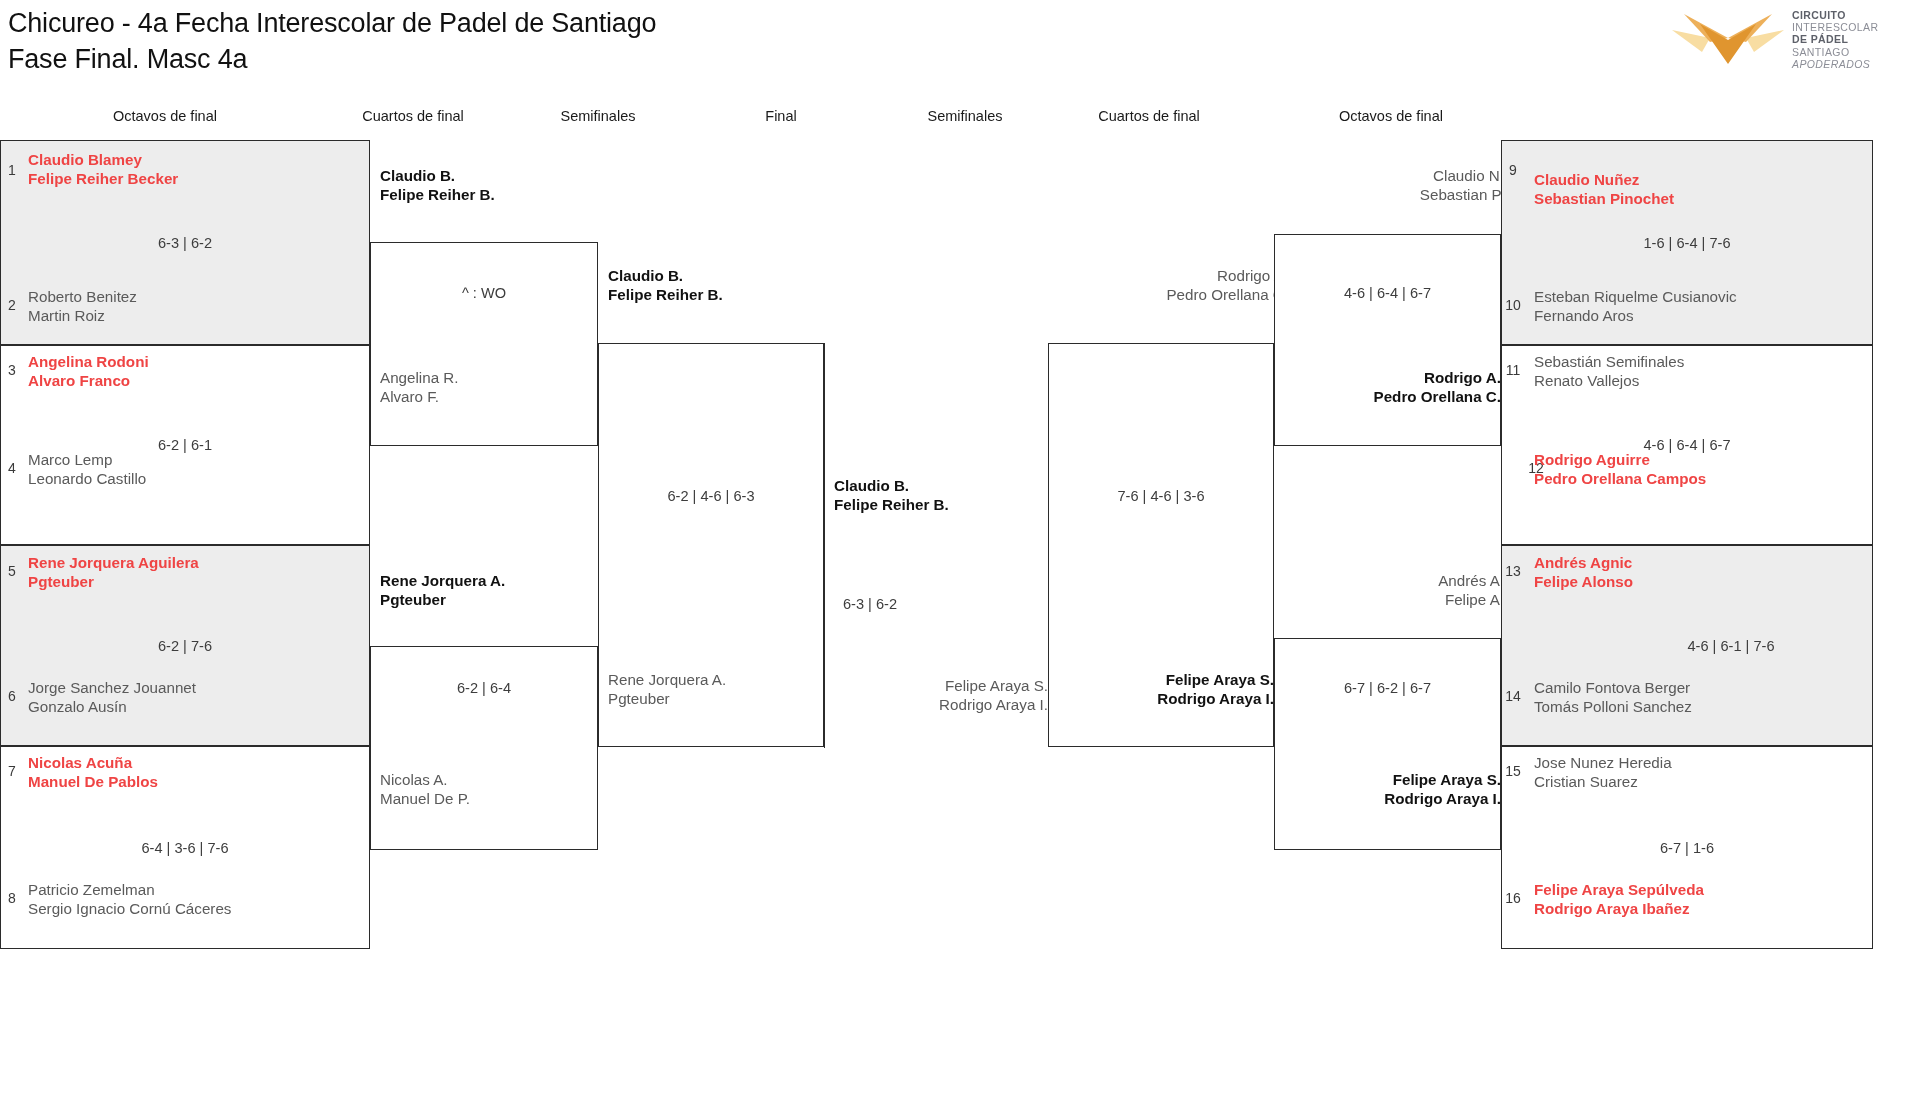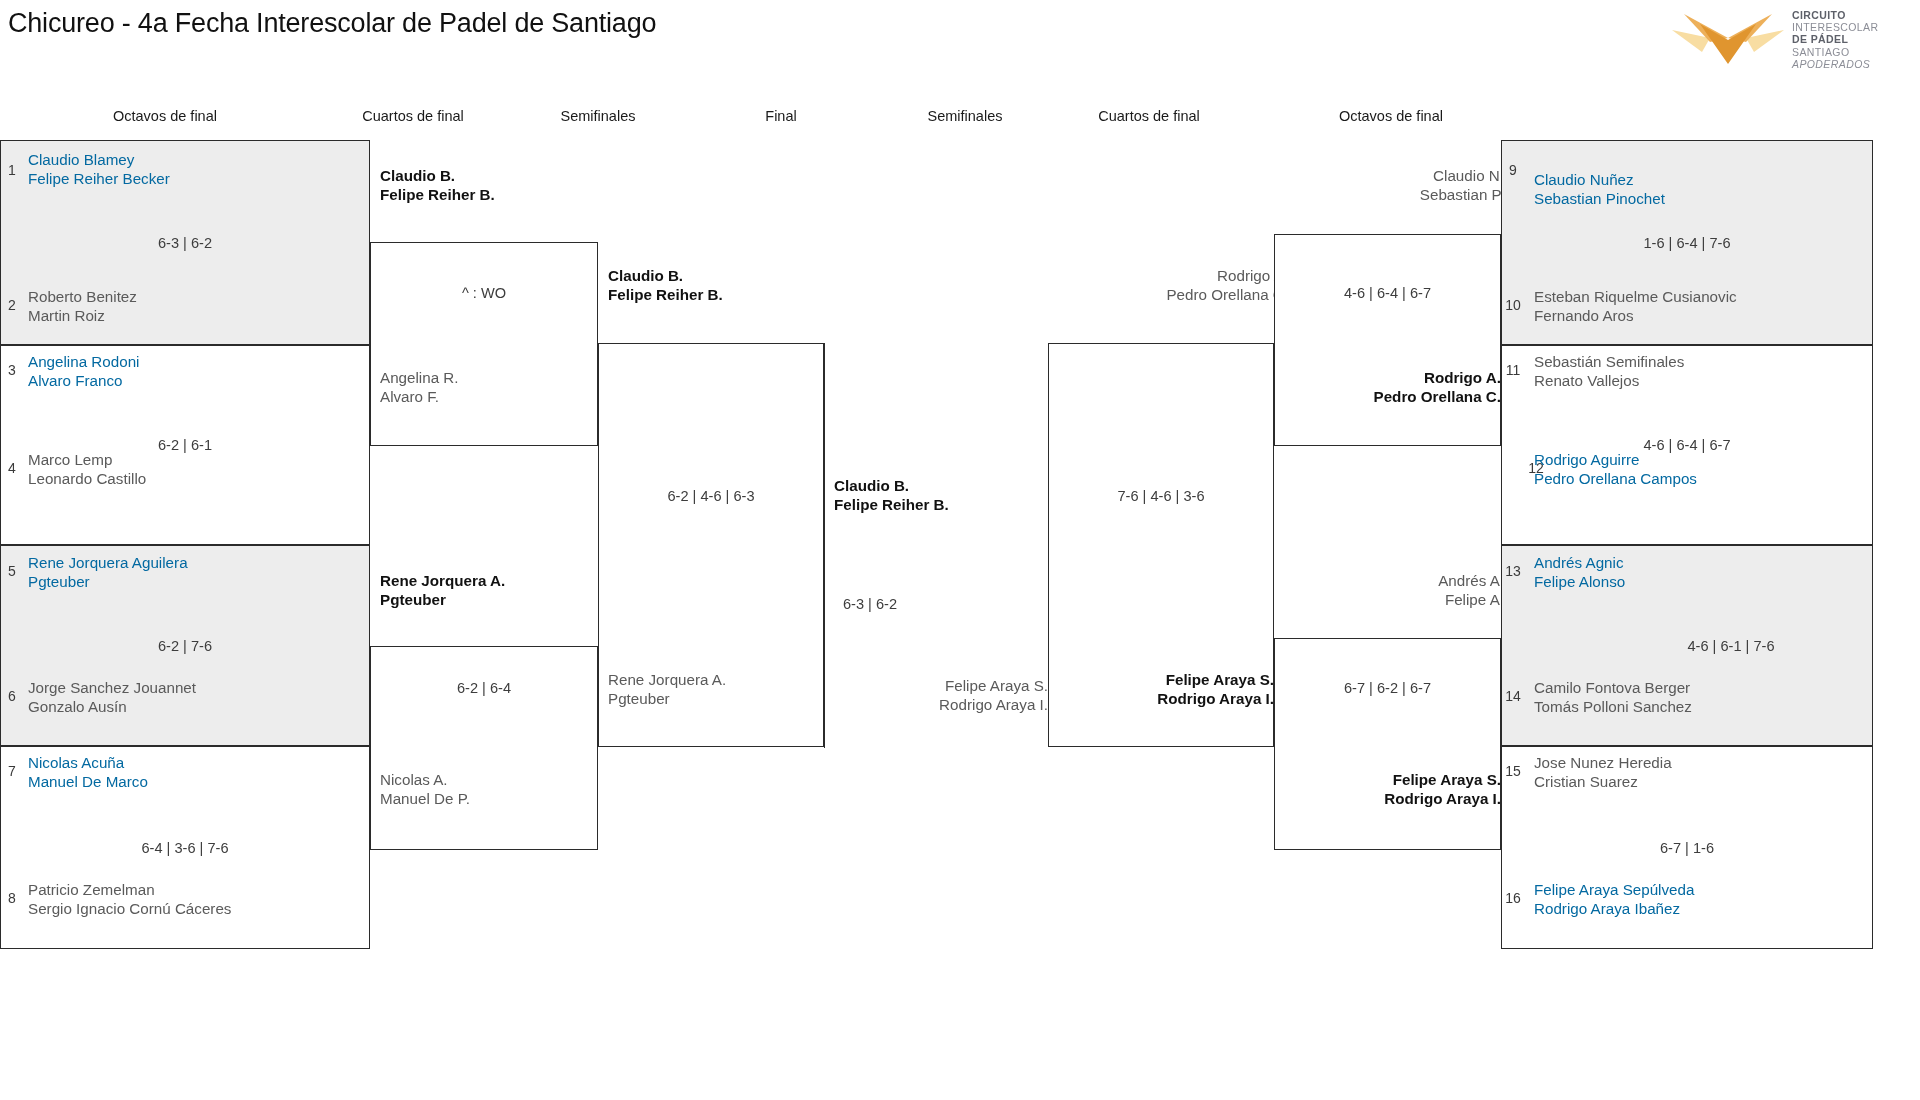--- a/index.html
+++ b/index.html
@@ -23,34 +23,35 @@
   .roundlabel{position:absolute;top:108px;font-size:14.5px;color:#1a1a1a;text-align:center;white-space:nowrap;}
 
   
   #bracket{position:absolute;left:0;top:0;width:1920px;height:1100px;}
   .box{position:absolute;box-sizing:border-box;border:1px solid #2b2b2b;}
   .shade{background:#ededed;}
   .white{background:#ffffff;}
 
   .seed{position:absolute;font-size:14px;color:#3a3a3a;width:20px;text-align:center;}
   .team{position:absolute;font-size:15.2px;line-height:1.27;white-space:nowrap;}
-  .team.win{font-weight:normal;color:#0369a1;}
+  .team.win{font-weight:bold;color:#ef4444;}
   .team.lose{font-weight:normal;color:#5a5a5a;}
   .team.w2{font-weight:bold;color:#111;}
   .score{position:absolute;font-size:14.6px;color:#3d3d3d;white-space:nowrap;}
 
   .tl{text-align:left;}
   .tr{text-align:right;}
 </style>
 </head>
 <body>
 
 <div id="header">
   <div id="title">
     <span>Chicureo - 4a Fecha Interescolar de Padel de Santiago</span>
+    <span class="l2">Fase Final. Masc 4a</span>
   </div>
 
   <div id="logo">
     <div class="mark">
       <svg width="116" height="58" viewBox="0 0 116 58">
         <polygon points="2,22 40,30 32,44" fill="#f8dda2"></polygon>
         <polygon points="114,22 76,30 84,44" fill="#f8dda2"></polygon>
         <polygon points="14,6 58,30 40,34" fill="#edb05a"></polygon>
         <polygon points="102,6 58,30 76,34" fill="#edb05a"></polygon>
         <polygon points="30,16 58,56 86,16 58,32" fill="#e0952f"></polygon>
@@ -106,21 +107,21 @@
     <span>Rene Jorquera Aguilera</span><br><span>Pgteuber</span>
   </div>
   <div class="score" style="left:0px;top:638px;width:370px;text-align:center;">6-2 | 7-6</div>
   <div class="seed" style="left:2px;top:688px;">6</div>
   <div class="team lose tl" style="left:28px;top:678px;">
     <span>Jorge Sanchez Jouannet</span><br><span>Gonzalo Ausín</span>
   </div>
 
   <div class="seed" style="left:2px;top:763px;">7</div>
   <div class="team win tl" style="left:28px;top:753px;">
-    <span>Nicolas Acuña</span><br><span>Manuel De Marco</span>
+    <span>Nicolas Acuña</span><br><span>Manuel De Pablos</span>
   </div>
   <div class="score" style="left:0px;top:840px;width:370px;text-align:center;">6-4 | 3-6 | 7-6</div>
   <div class="seed" style="left:2px;top:890px;">8</div>
   <div class="team lose tl" style="left:28px;top:880px;">
     <span>Patricio Zemelman</span><br><span>Sergio Ignacio Cornú Cáceres</span>
   </div>
 
   <div class="box white" style="left:370px;top:242px;width:228px;height:204px;"></div>
   <div class="box white" style="left:370px;top:646px;width:228px;height:204px;"></div>
 

